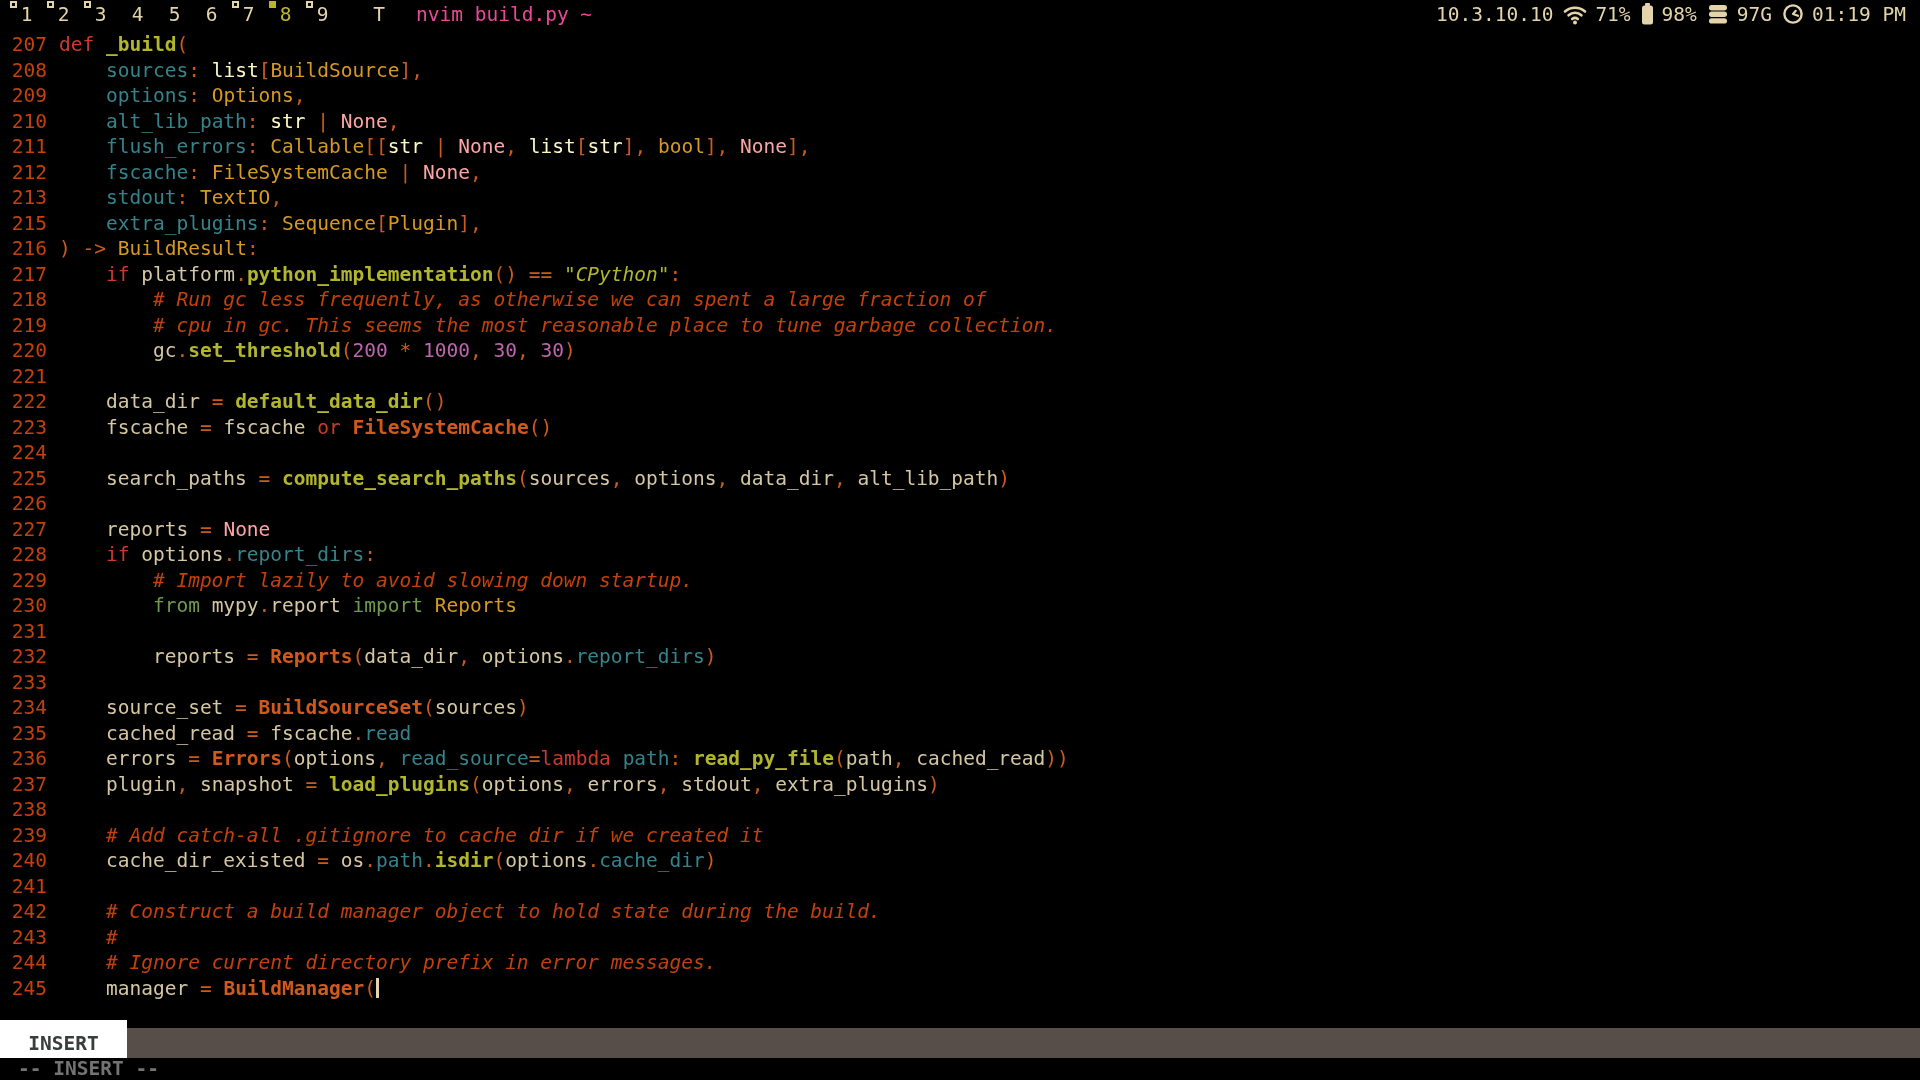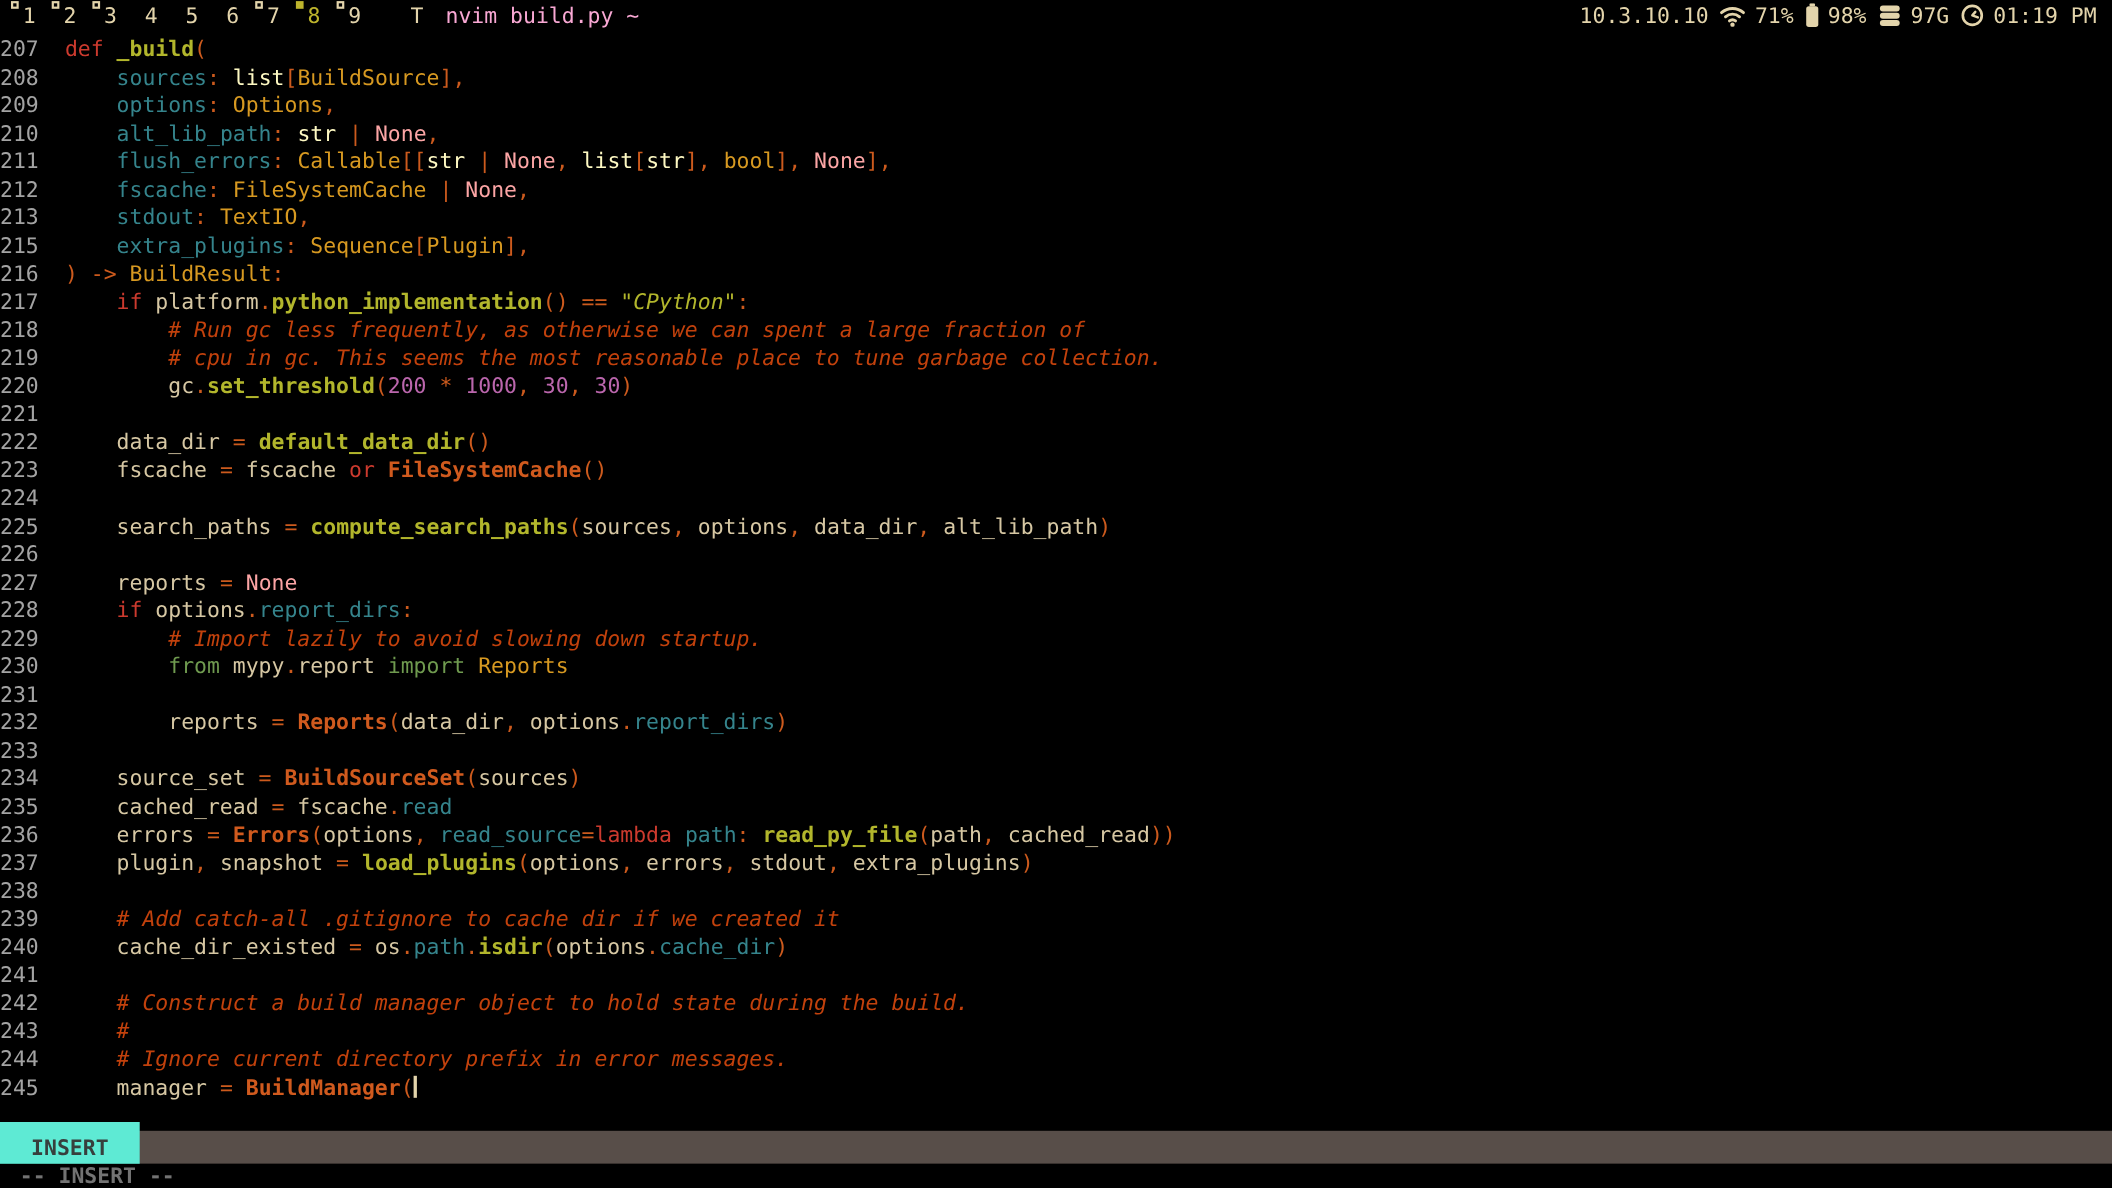--- a/index.html
+++ b/index.html
@@ -11,49 +11,49 @@
   .topbar { height:28px; flex:0 0 28px; display:flex; align-items:center; background:#000;
             color:#e3d4ab; }
   .tags { display:flex; padding-left:8px; }
   .tag { position:relative; width:37px; height:28px; display:flex; align-items:center;
          justify-content:center; color:#e3d4ab; }
   .tag.active { color:#bdb42c; }
   .tag .sq { position:absolute; top:1px; left:2px; width:7px; height:7px; }
   .tag .sq.hollow { border:2px solid #e3d4ab; }
   .tag .sq.filled { background:#bdb42c; }
   .layout-symbol { width:40px; text-align:center; margin-left:18px; }
-  .win-title { color:#f9a8d4; margin-left:6px; }
+  .win-title { color:#ec4899; margin-left:17px; }
   .topbar .spacer { flex:1; }
   .status { display:flex; align-items:flex-start; gap:10px; padding-right:14px; }
   .status .seg { display:flex; align-items:center; gap:8px; }
   .status svg { display:block; }
 
   
   .editor { flex:1 1 auto; padding-top:4px; overflow:hidden; }
   .cl { height:25.5px; line-height:25.5px; white-space:pre; }
-  .ln { display:inline-block; width:47px; color:#a3a3a3; margin-right:12px; }
+  .ln { display:inline-block; width:47px; text-align:right; color:#c2410c; margin-right:12px; }
   .tk-w { color:#d6c7a3; }
   .tk-k { color:#cc3a2e; }
   .tk-g { color:#6f9a4f; }
   .tk-f { color:#b2b62c; font-weight:bold; }
   .tk-c { color:#d05a1e; font-weight:bold; }
   .tk-t { color:#d79921; }
   .tk-b { color:#fef9c3; }
   .tk-n { color:#fca5a5; }
   .tk-a { color:#35848c; }
   .tk-o { color:#cc5a1d; }
   .tk-m { color:#c2410c; font-style:italic; }
   .tk-s { color:#b2b62c; font-style:italic; }
   .tk-d { color:#bb66ad; }
   .cursor-beam { display:inline-block; width:3px; height:20px; background:#e3d4ab;
                  vertical-align:-3px; }
 
   
   .statusline { height:30px; flex:0 0 30px; background:#584e49; display:flex; align-items:center; }
-  .mode-chip { height:46px; min-width:127px; background:#5eead4; color:#373f3d; font-weight:bold;
+  .mode-chip { height:46px; min-width:127px; background:#ffffff; color:#373f3d; font-weight:bold;
                display:flex; align-items:center; justify-content:center; padding:0 14px; }
 
   
   .msgline { height:22px; flex:0 0 22px; background:#000; color:#737373; font-weight:bold;
              line-height:22px; padding-left:18px; }
 </style>
 </head>
 <body>
 
 <div class="topbar">

